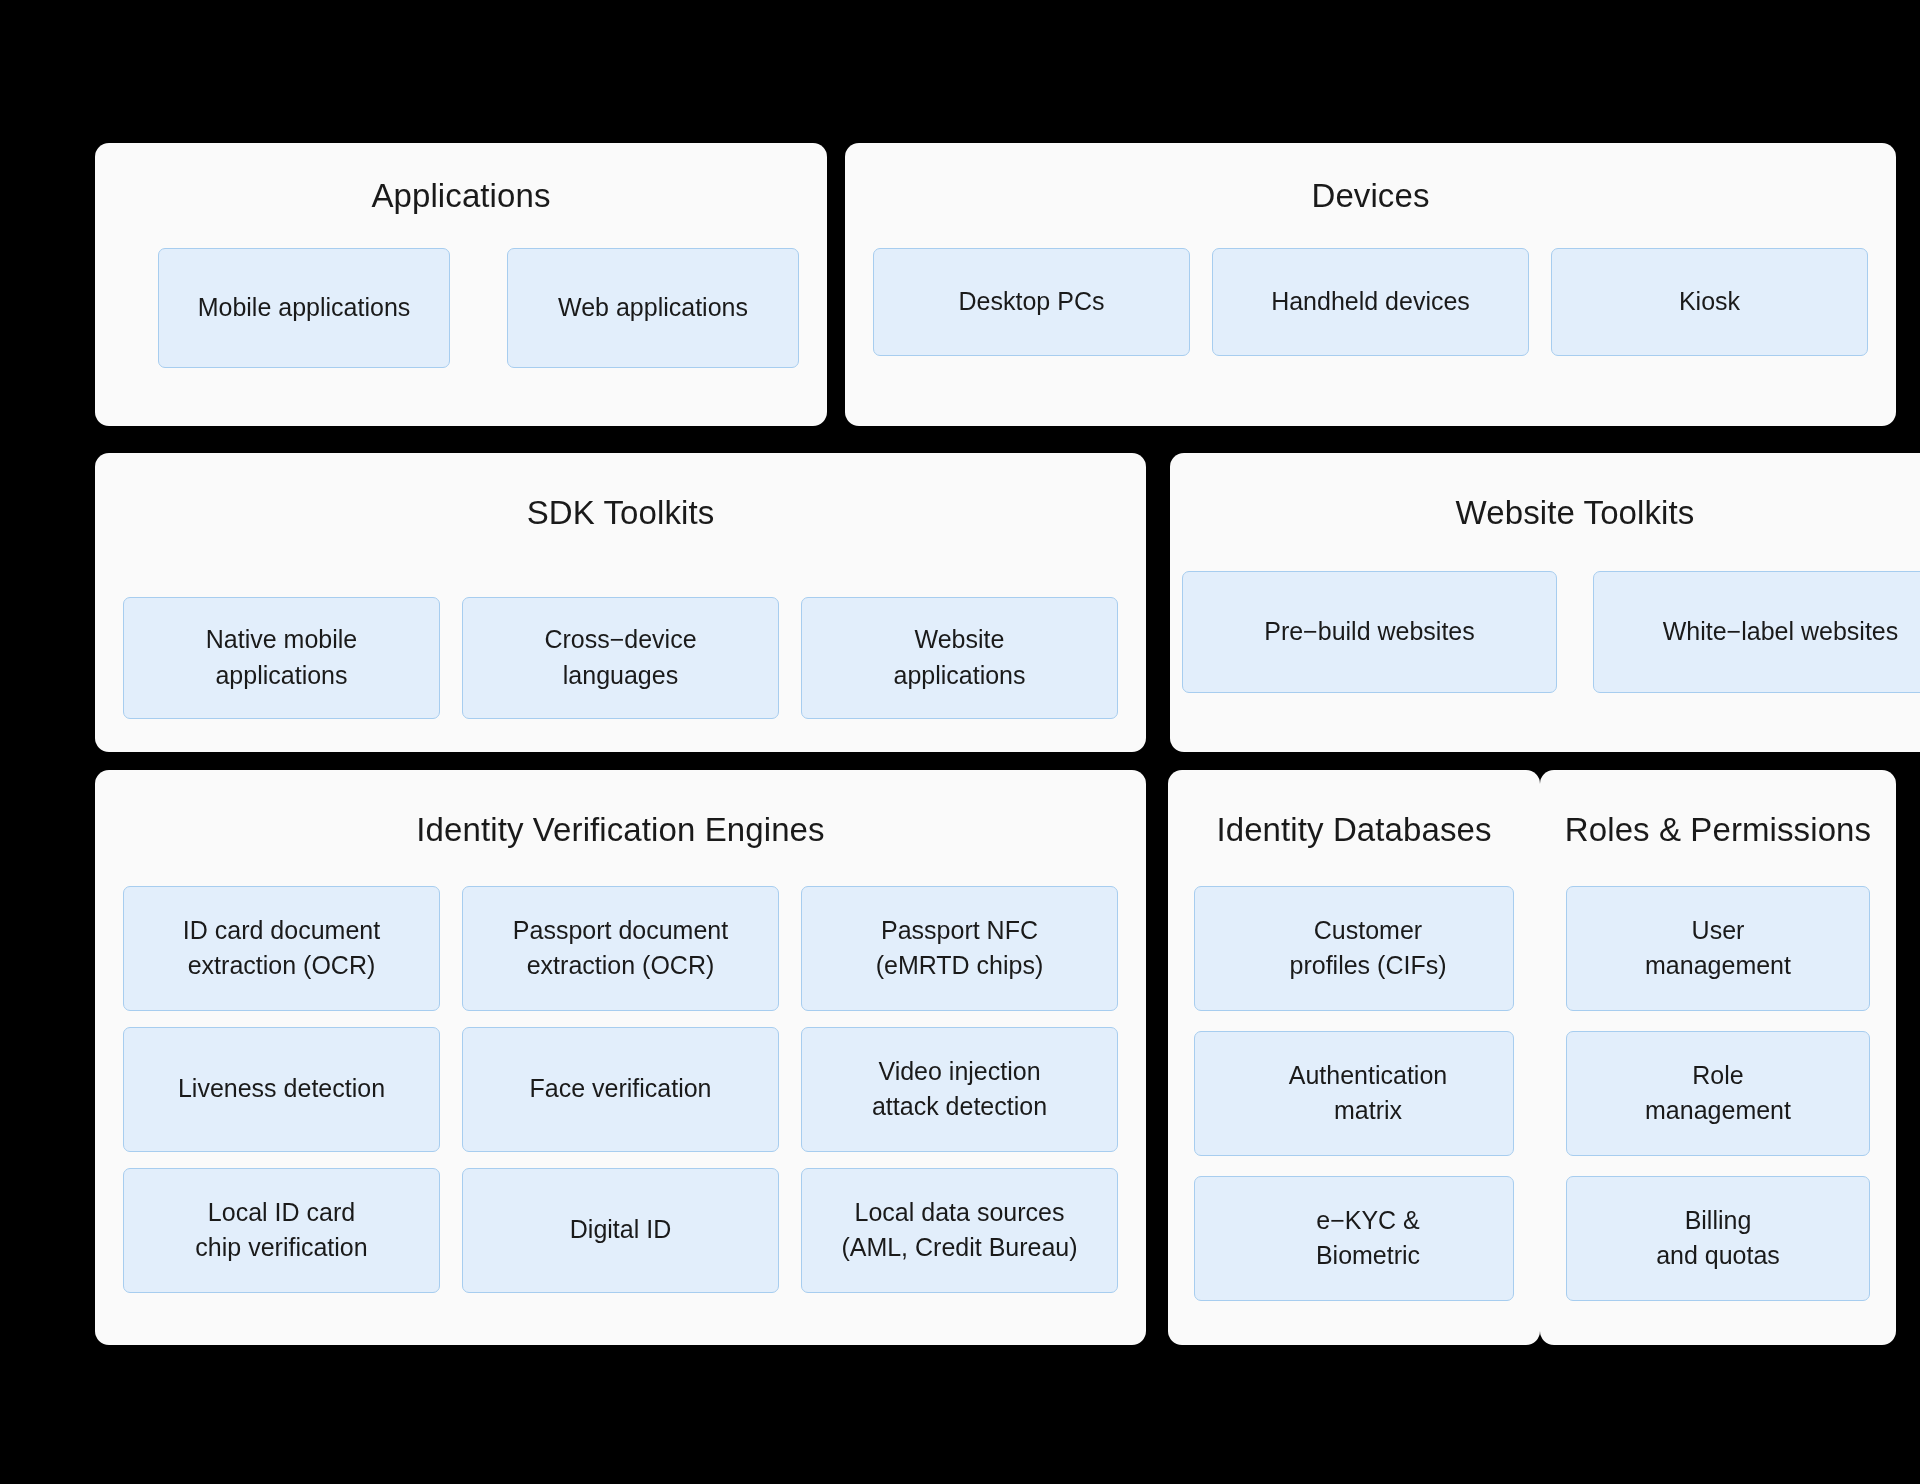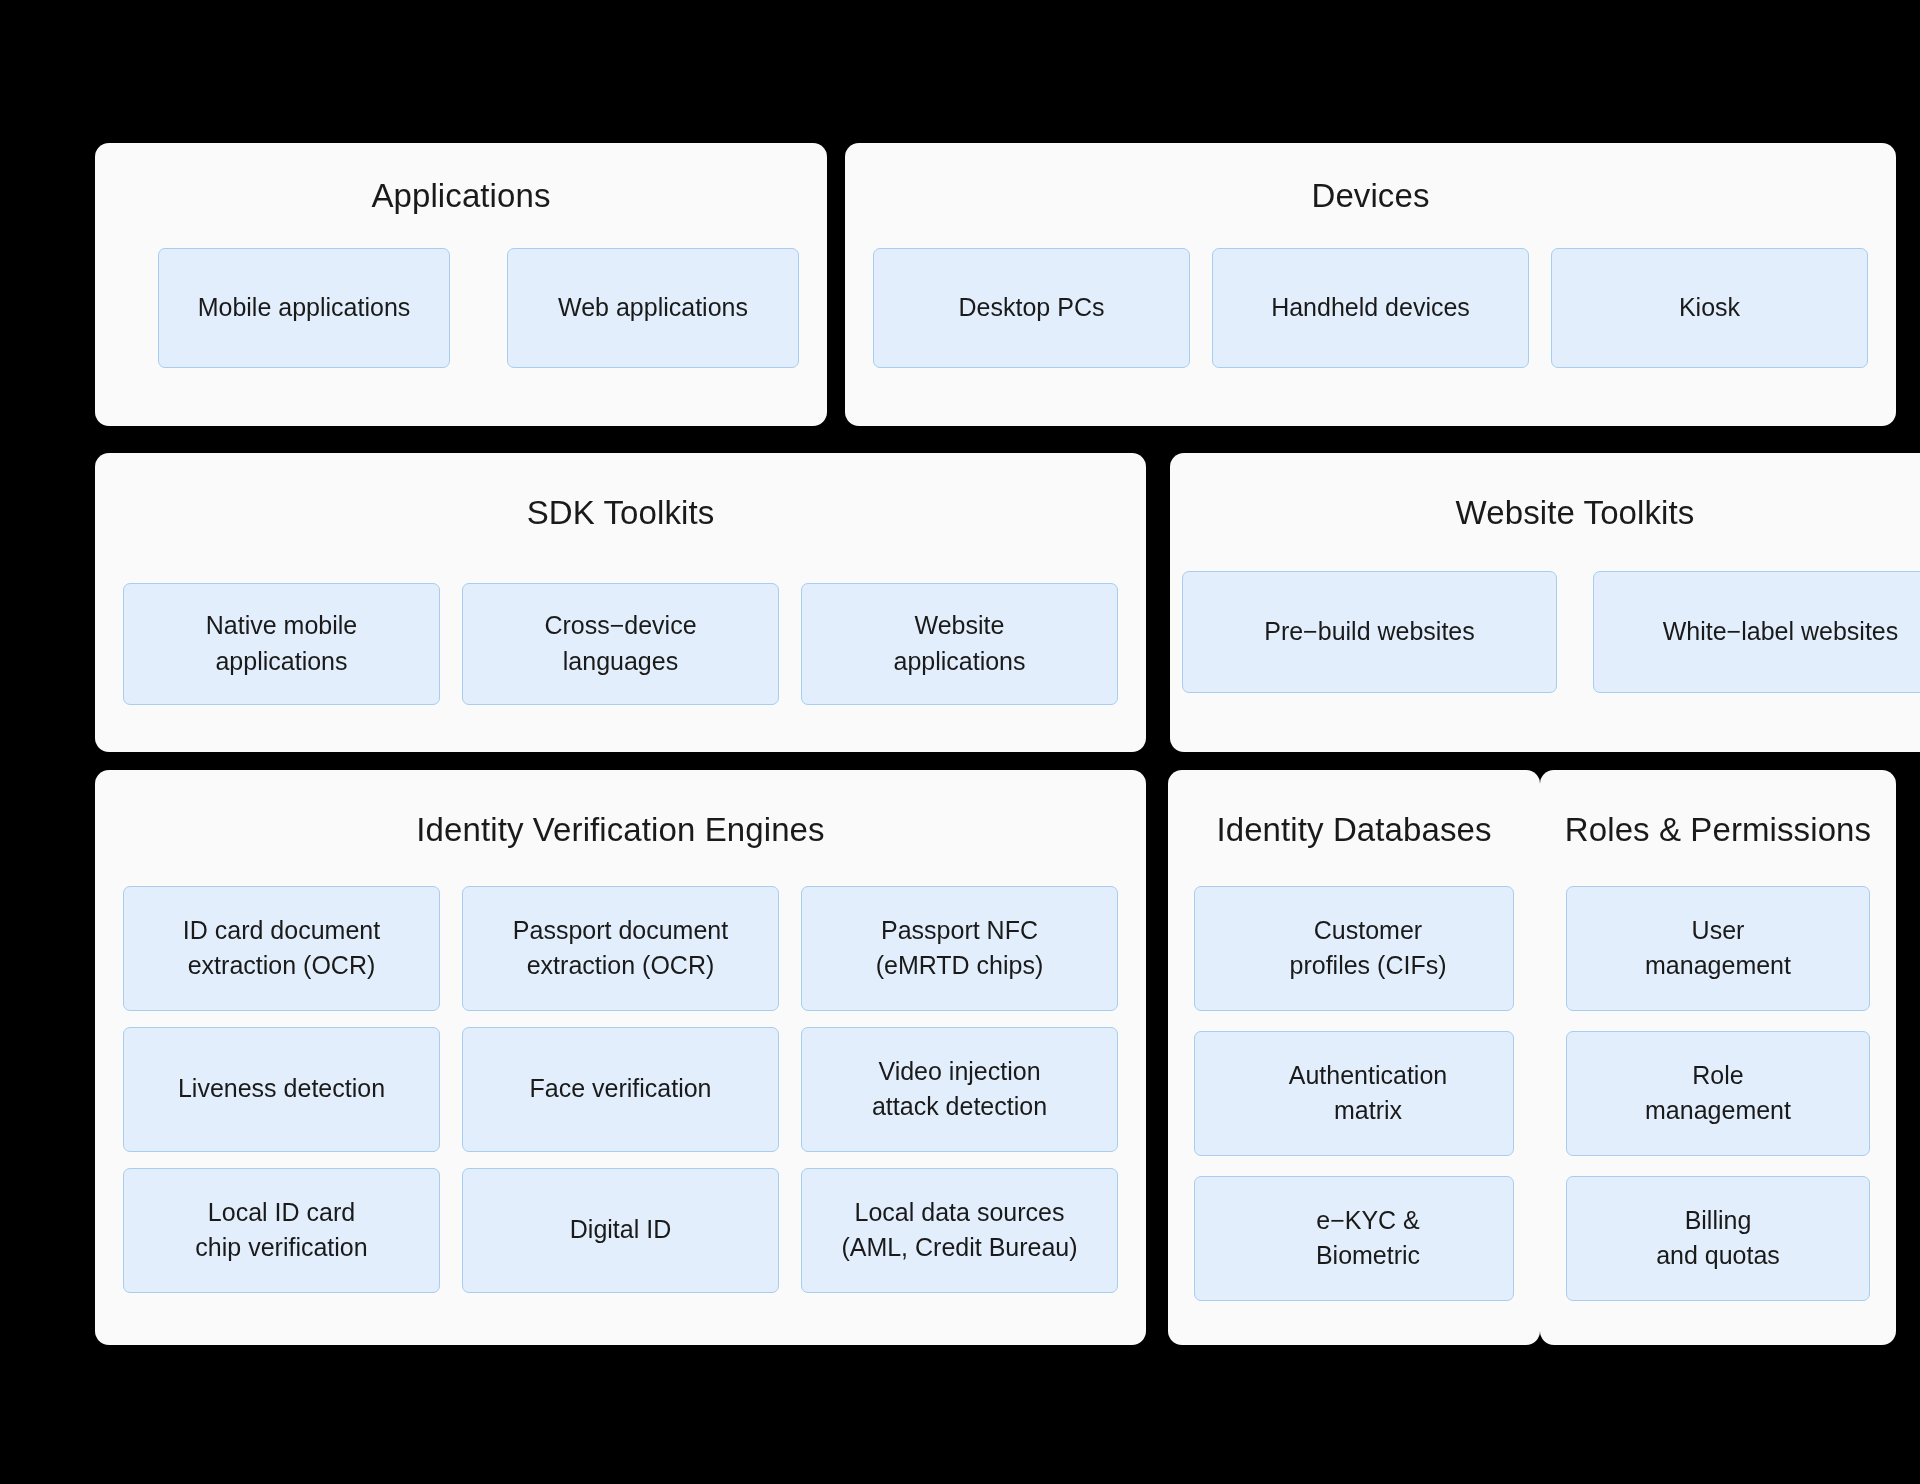--- a/index.html
+++ b/index.html
@@ -87,29 +87,29 @@
   #panel-devices {
     left: 845px; top: 143px; width: 1051px; height: 283px;
   }
   #panel-devices .panel-title { margin-top: 33px; }
   #panel-devices .panel-body {
     margin-top: 32px;
     width: 100%;
     padding: 0 28px;
     gap: 22px;
   }
-  #panel-devices .node { flex: 1 1 0; height: 120px; }
+  #panel-devices .node { flex: 1 1 0; height: 108px; }
 
   
   #panel-sdk-toolkits {
     left: 95px; top: 453px; width: 1051px; height: 299px;
   }
   #panel-sdk-toolkits .panel-title { margin-top: 40px; }
   #panel-sdk-toolkits .panel-body {
-    margin-top: 34px;
+    margin-top: 48px;
     width: 100%;
     padding: 16px 28px;
     gap: 22px;
   }
   #panel-sdk-toolkits .node { flex: 1 1 0; height: 122px; }
 
   #panel-website-toolkits {
     left: 1170px; top: 453px; width: 810px; height: 299px;
   }
   #panel-website-toolkits .panel-title { margin-top: 40px; }

